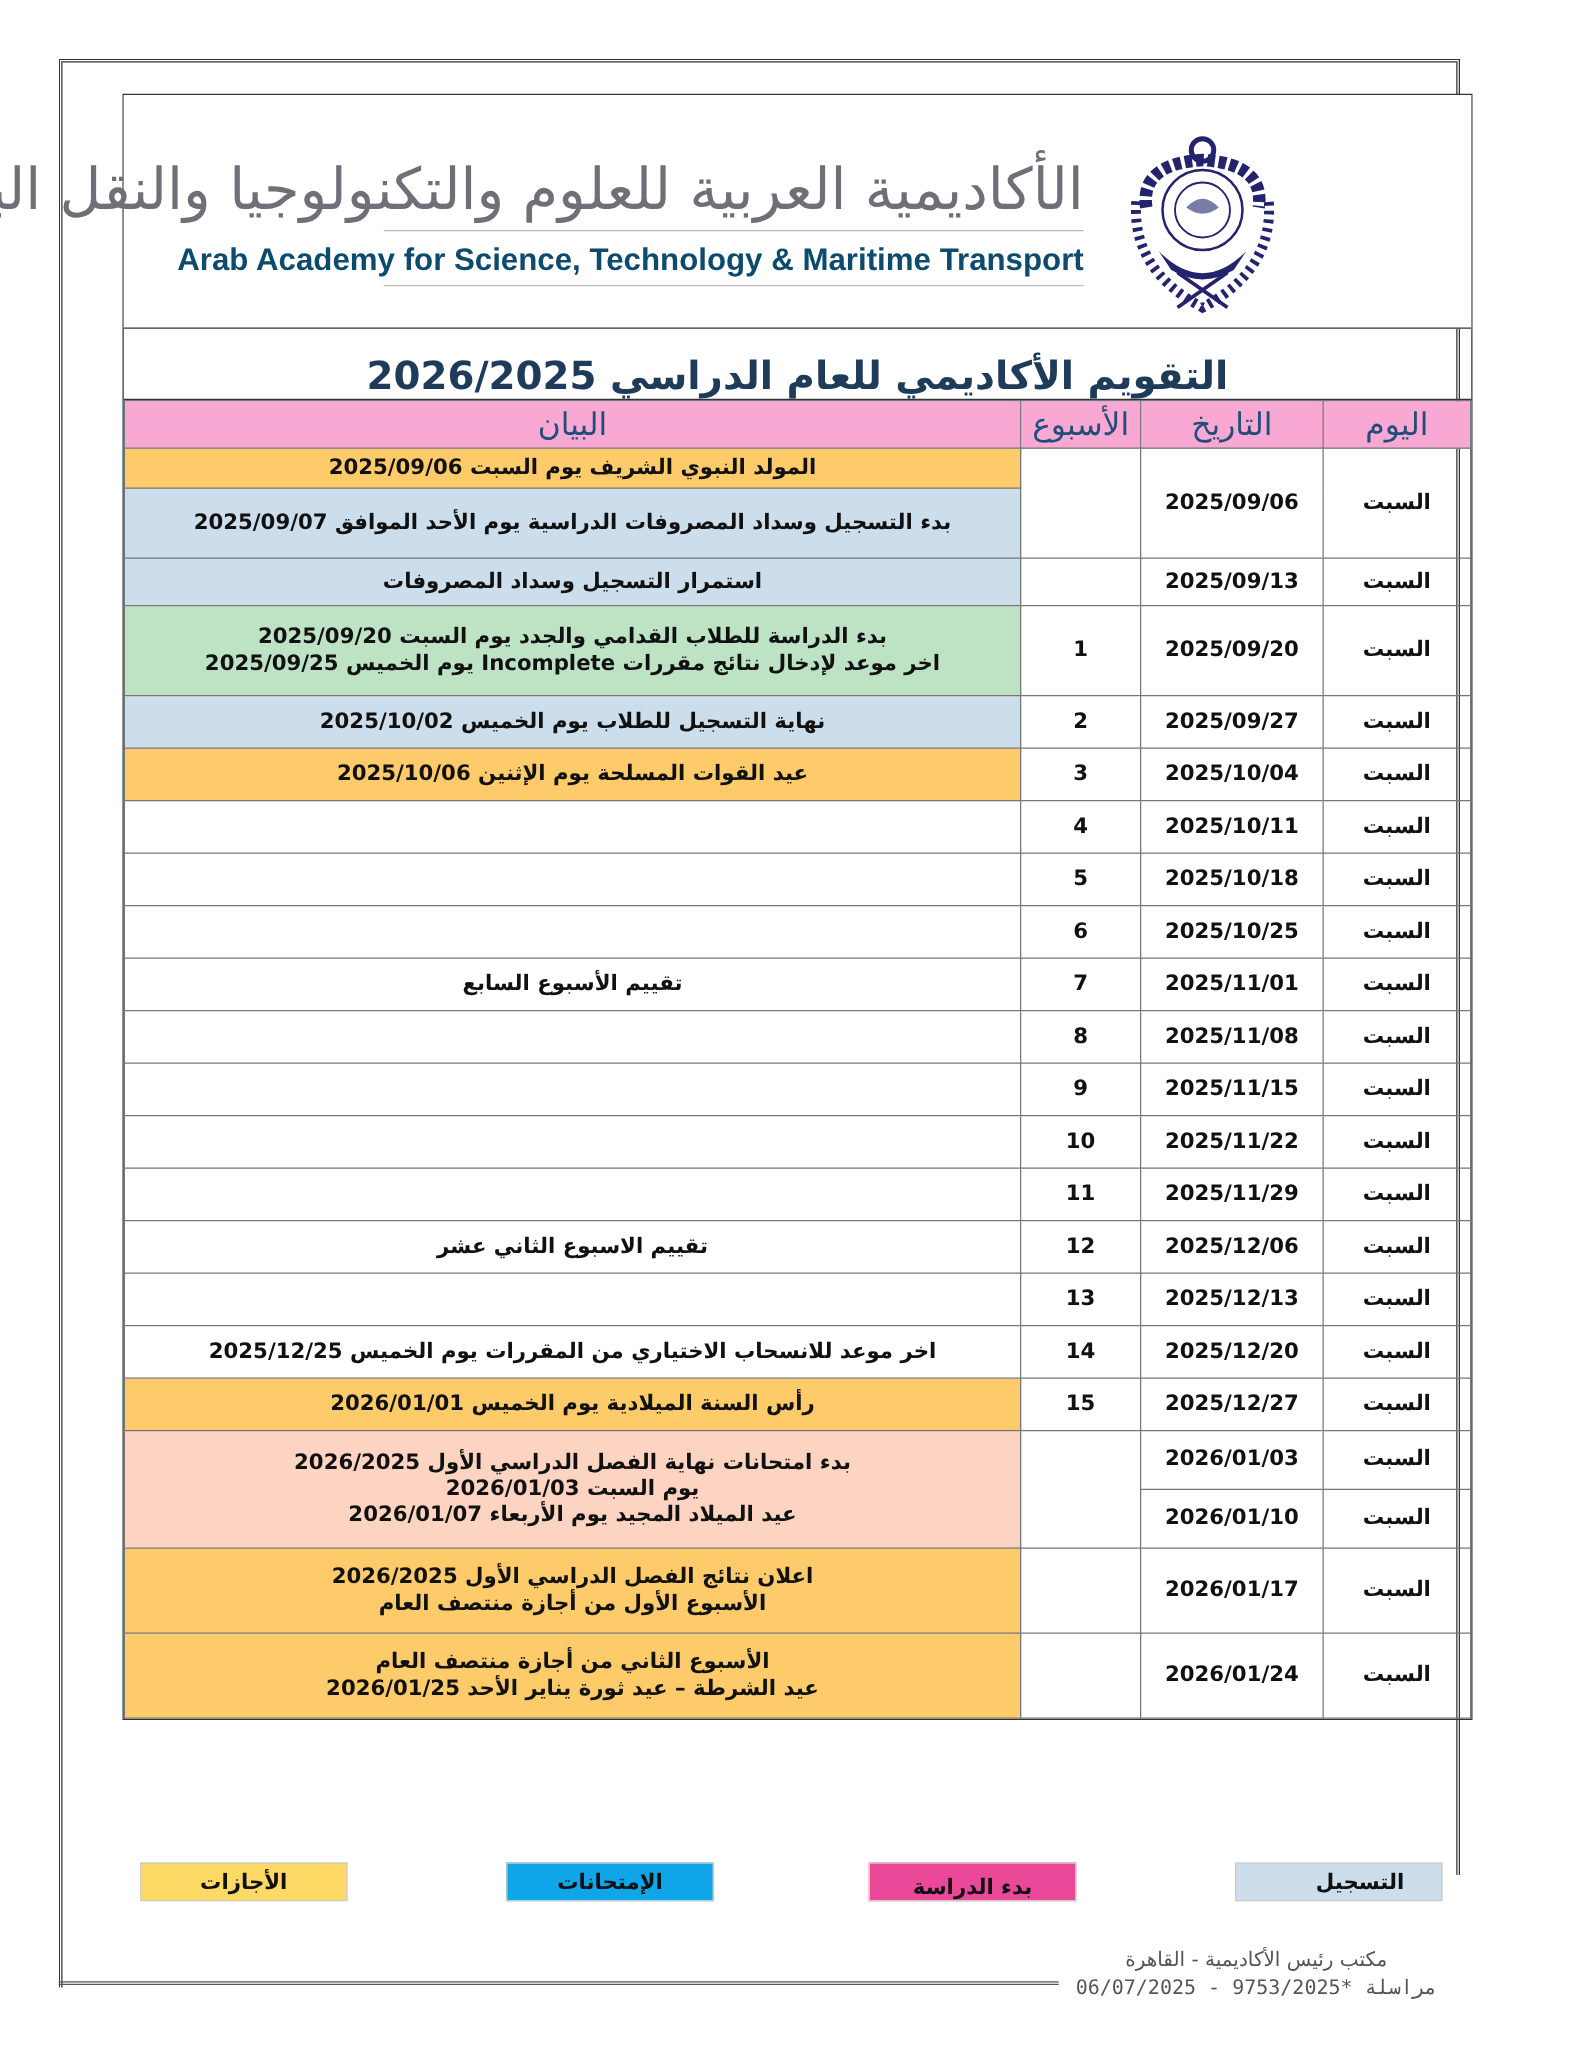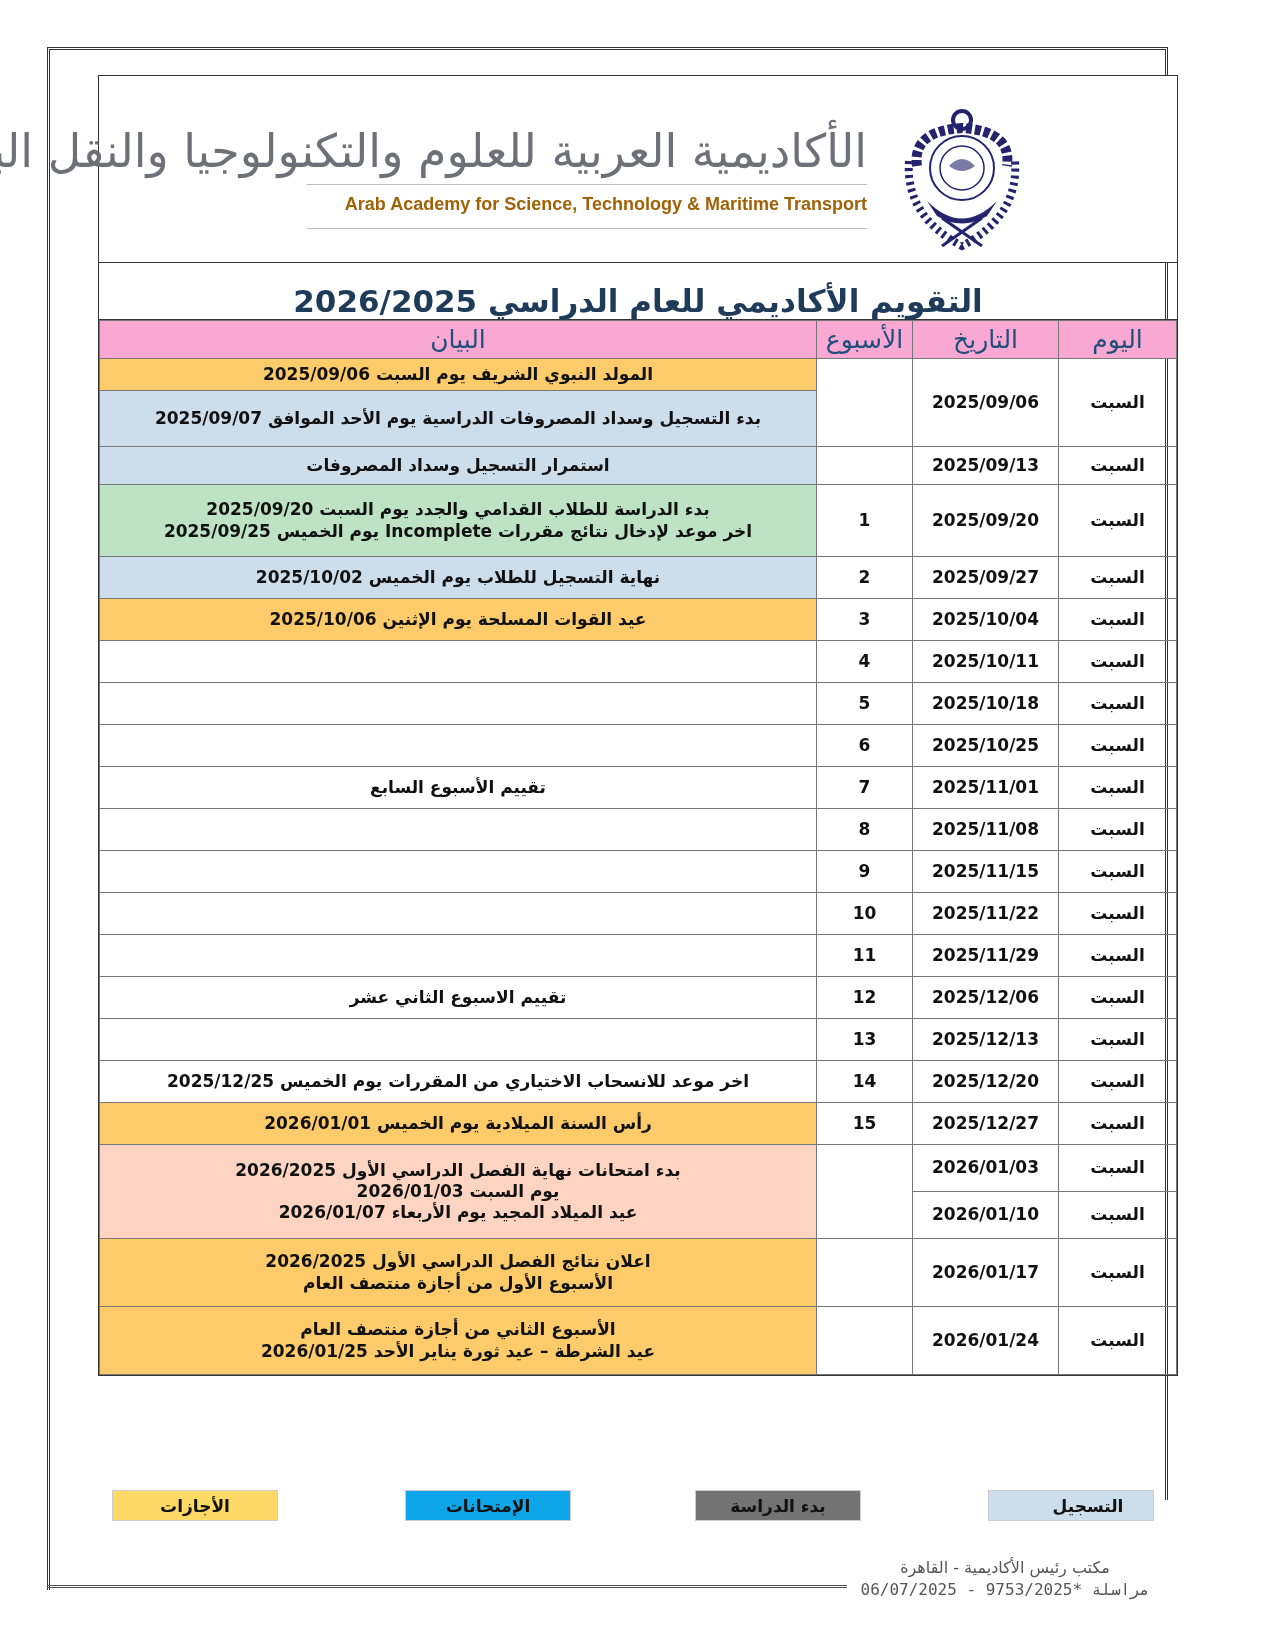--- a/index.html
+++ b/index.html
@@ -30,21 +30,21 @@
     position: absolute; right: 310px; top: 48px;
     font-family: "DejaVu Serif", serif; font-size: 46px; color: #6f6f78;
     direction: rtl; letter-spacing: -1px; white-space: nowrap;
   }
   .logo-rule {
     position: absolute; right: 310px; width: 560px; height: 0; border-top: 1px solid #bbb;
   }
   .logo-en {
     position: absolute; right: 310px; top: 118px;
     font-family: "Liberation Sans", sans-serif; font-weight: bold;
-    font-size: 18px; color: #a16207; white-space: nowrap;
+    font-size: 25px; color: #0c4a6e; white-space: nowrap;
   }
   .emblem {
     position: absolute; right: 140px; top: 30px; width: 150px; height: 150px;
   }
   .title-row {
     height: 56px; border-bottom: 1px solid #333; display: flex; align-items: flex-end; justify-content: center;
     direction: rtl;
   }
   .title-row span {
     font-family: "DejaVu Sans", sans-serif; font-weight: bold; font-size: 31px; color: #1f3b5a;
@@ -284,21 +284,21 @@
           <div>عيد الشرطة – عيد ثورة يناير الأحد 2026/01/25</div>
         </td>
       </tr>
     </tbody>
   </table>
 </div>
 
 <div class="legend" style="left:988px; width:166px; background:#ccdeec;padding-left:34px;">
   <span>التسجيل</span>
 </div>
-<div class="legend" style="left:695px; width:166px; background:#737373;">
+<div class="legend" style="left:695px; width:166px; background:#ec4899;align-items:flex-end;">
   <span>بدء الدراسة</span>
 </div>
 <div class="legend" style="left:405px; width:166px; background:#0ea5e9;">
   <span>الإمتحانات</span>
 </div>
 <div class="legend" style="left:112px; width:166px; background:#fed966;">
   <span>الأجازات</span>
 </div>
 
 <div class="footer-note">

